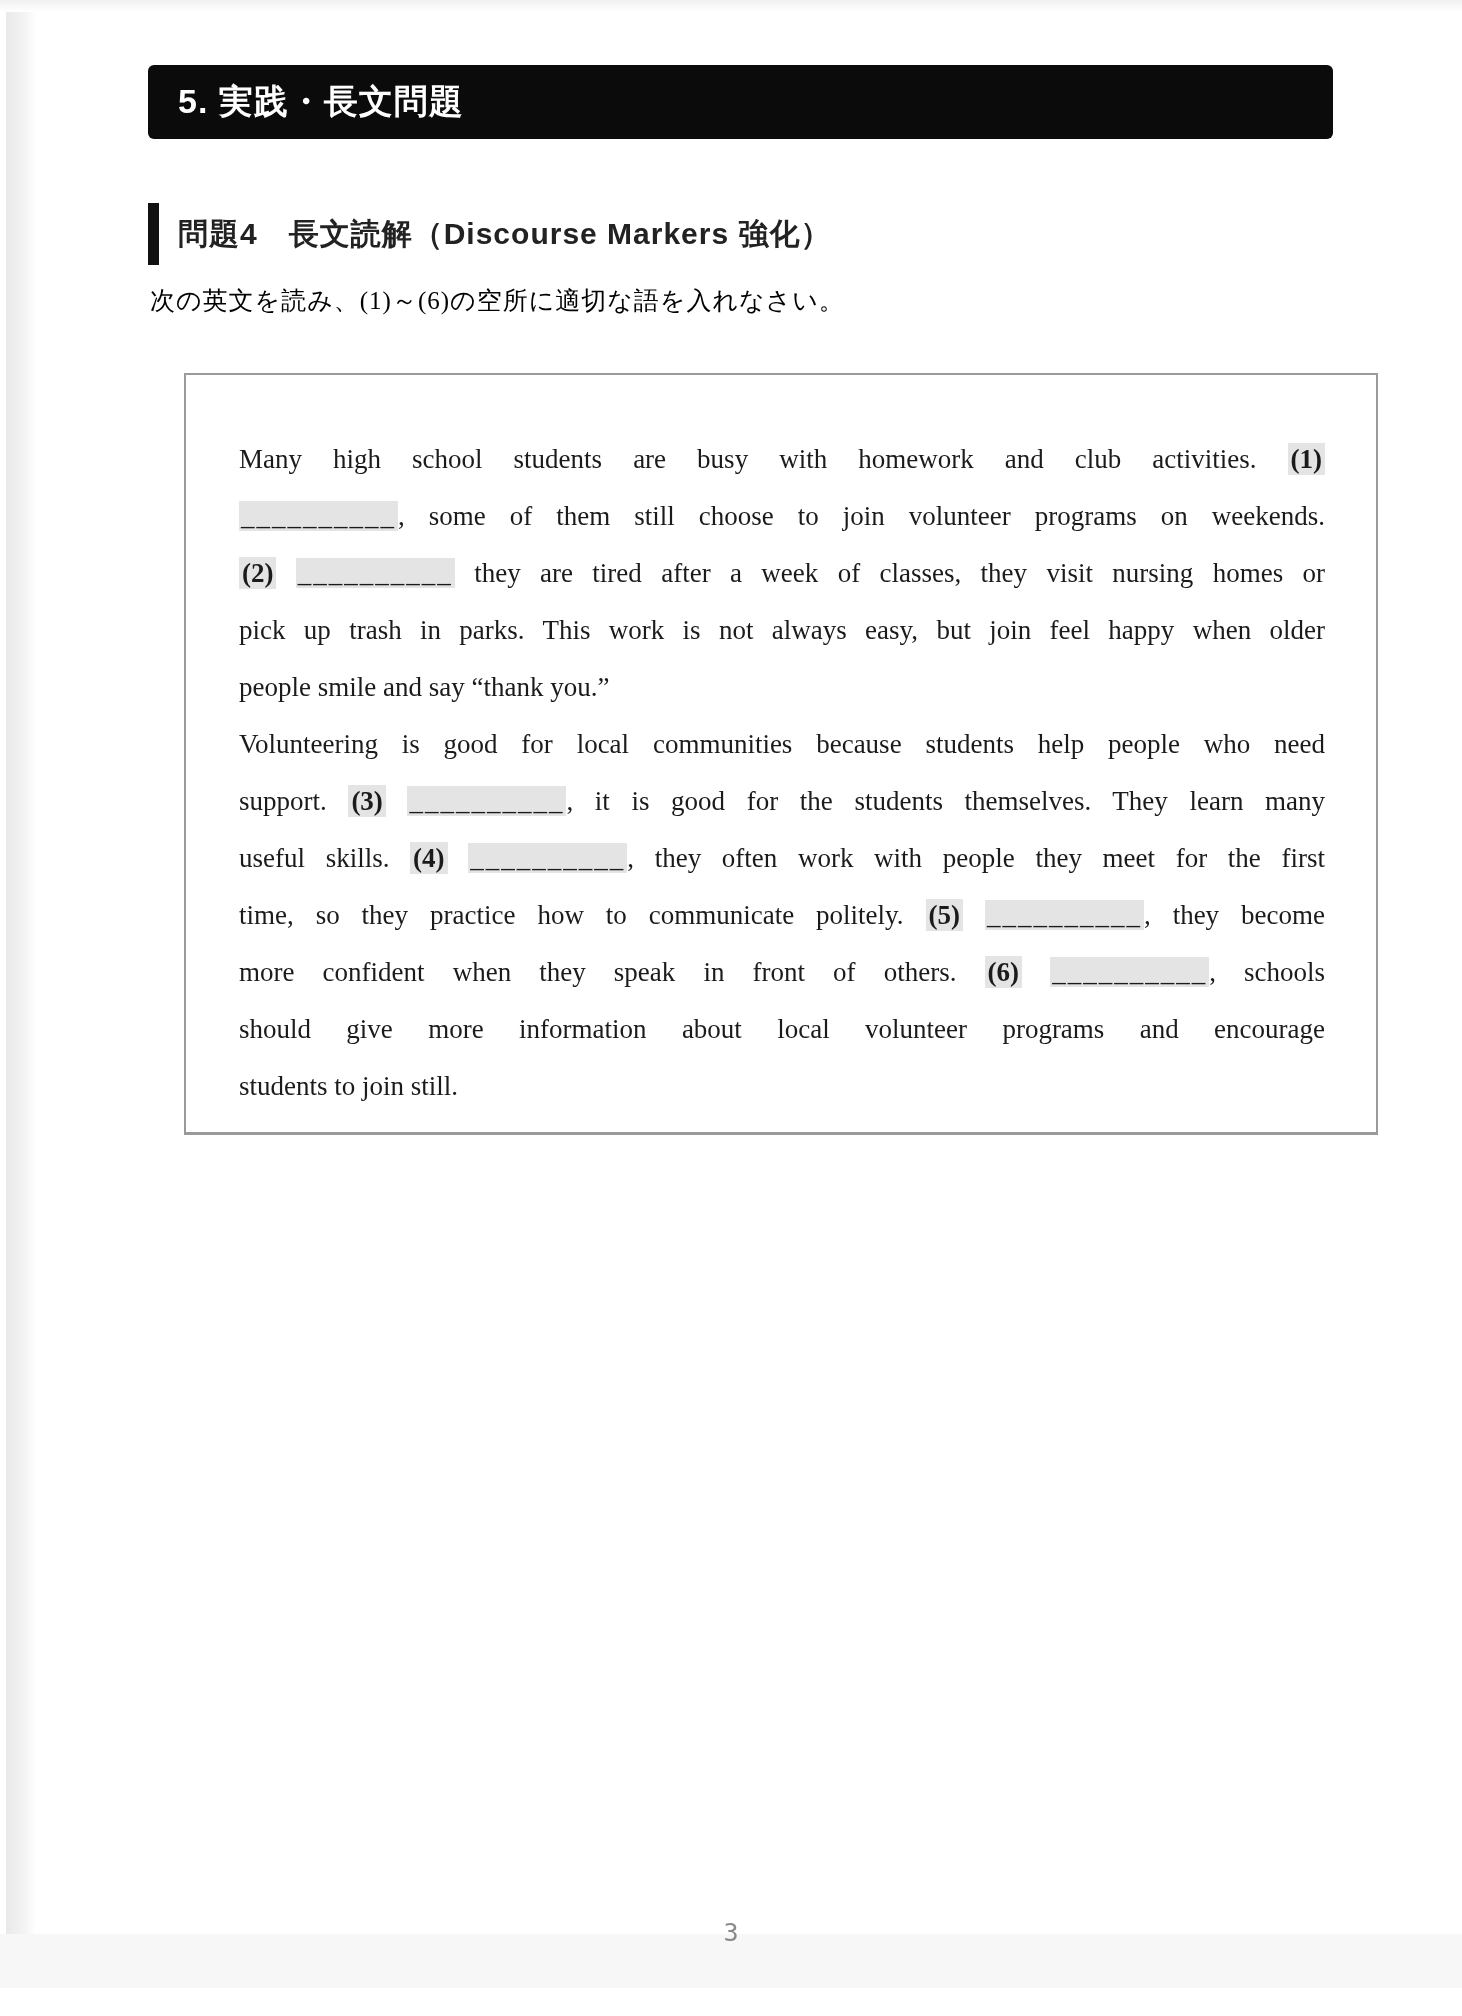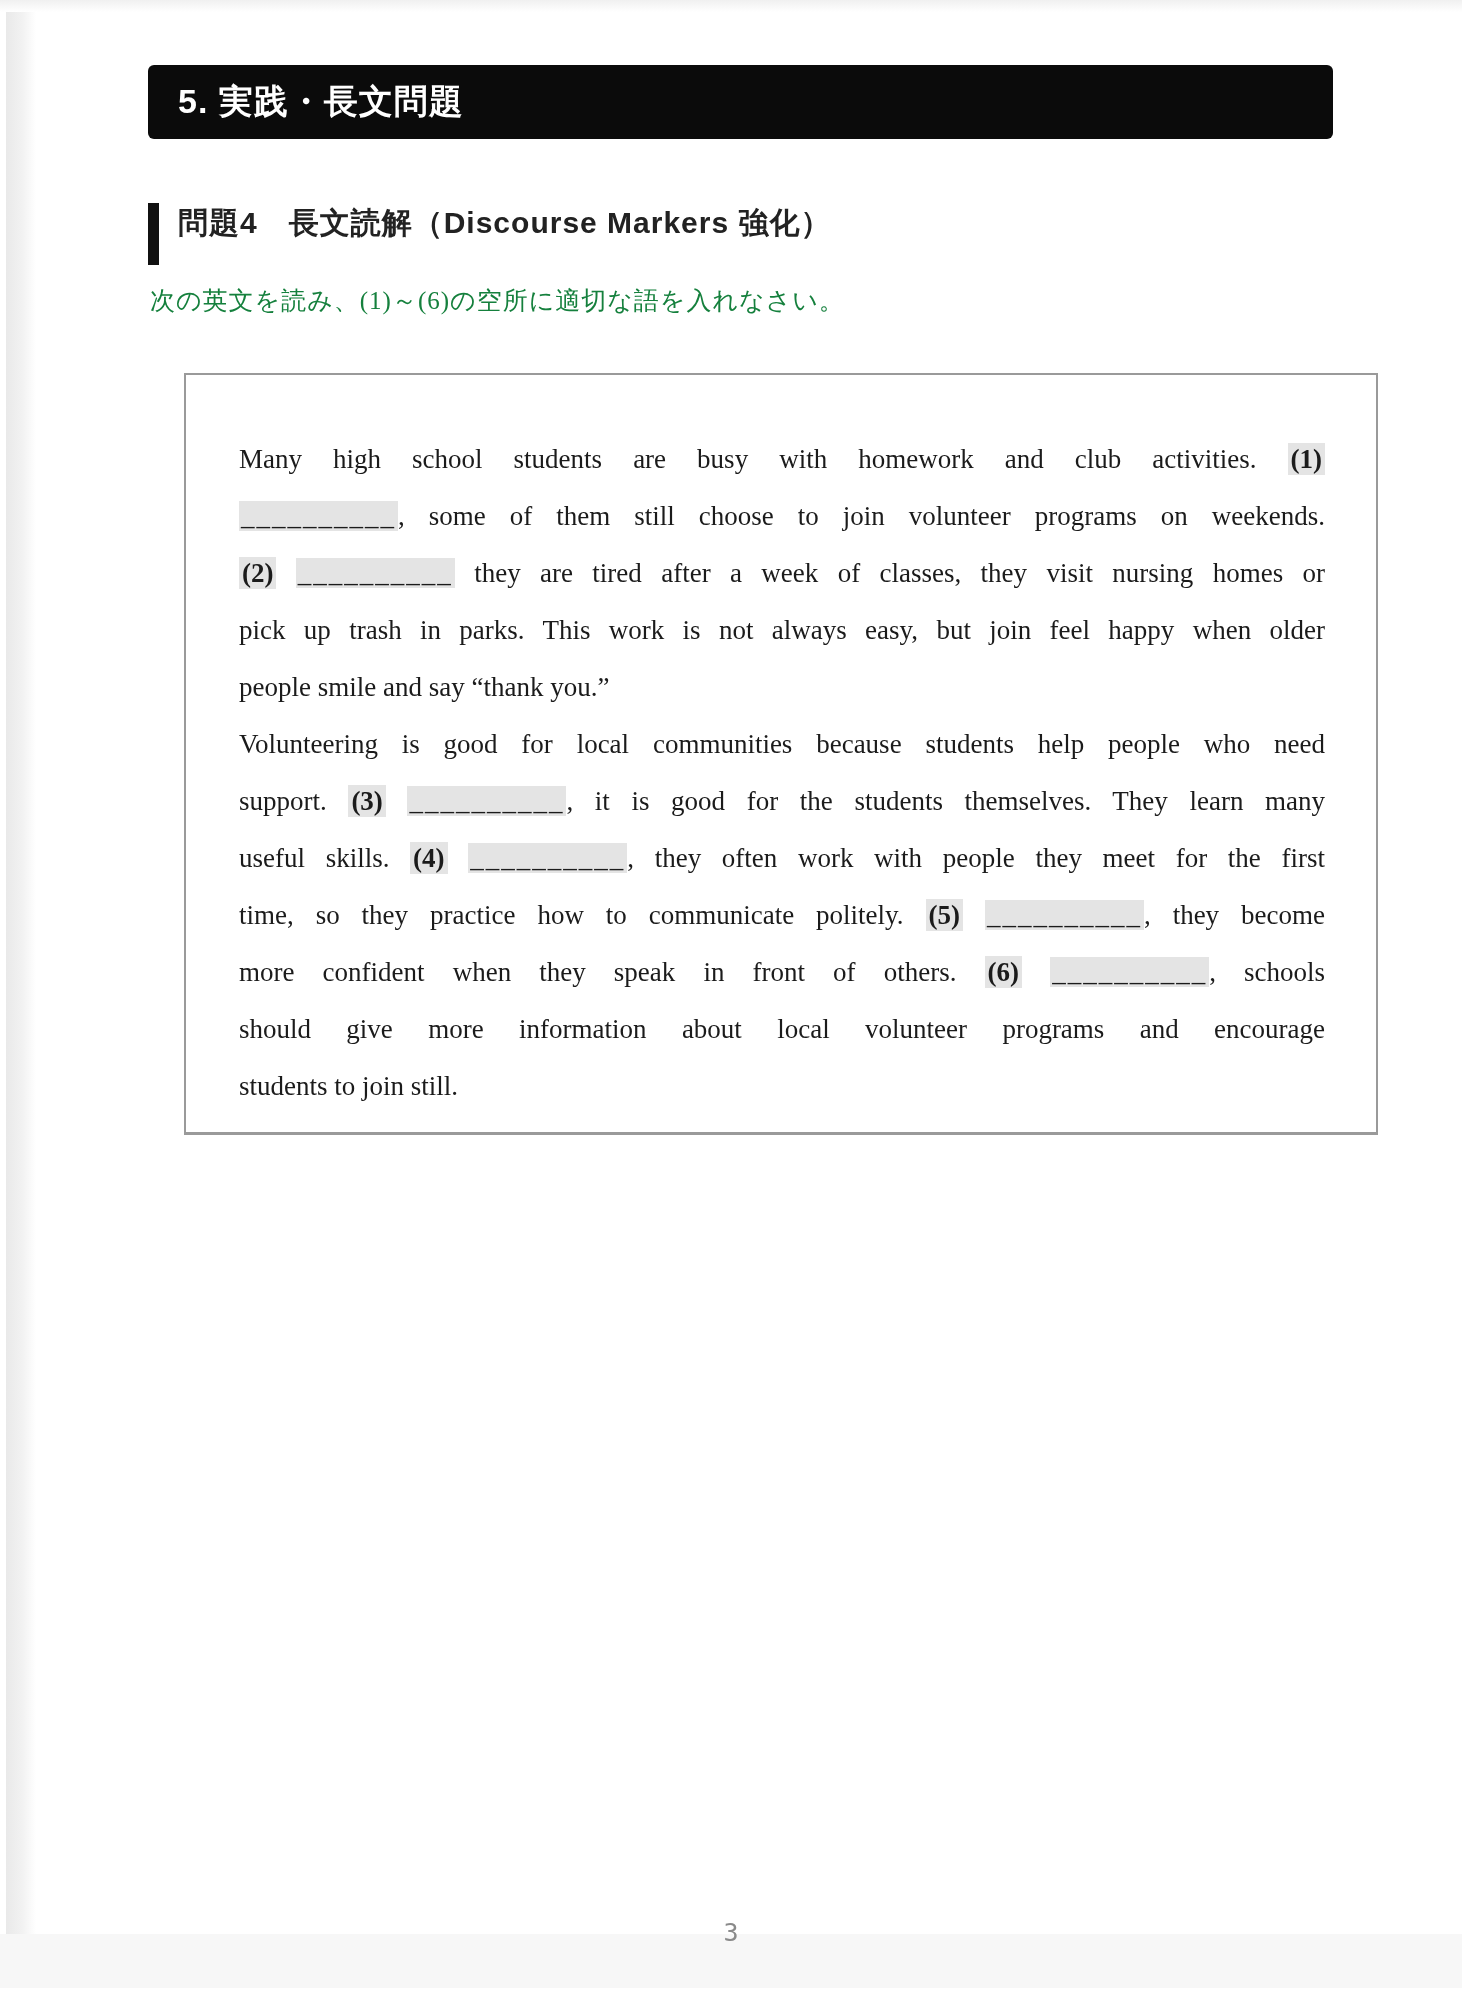--- a/index.html
+++ b/index.html
@@ -37,32 +37,32 @@
     display:flex;align-items:center;
     padding-left:30px;box-sizing:border-box;
   }
   .header-bar .title{
     color:#ffffff;
     font-family:"Liberation Sans", sans-serif;
     font-weight:bold;font-size:34px;letter-spacing:1px;
   }
   .section-heading{
     position:absolute;left:148px;top:203px;
-    display:flex;
+    display:flex;align-items:center;
   }
   .section-heading .vbar{
     width:11px;height:62px;background:#111111;margin-right:19px;
   }
   .section-heading .stitle{
     font-family:"Liberation Sans", sans-serif;
     font-weight:bold;font-size:30px;color:#222222;letter-spacing:1px;
   }
   .instruction{
     position:absolute;left:150px;top:284px;
-    font-size:25px;color:#15803d;letter-spacing:1px;
+    font-size:25px;color:#000000;letter-spacing:1px;
   }
   .passage-box{
     position:absolute;left:150px;top:373px;width:1194px;height:762px;
     box-sizing:border-box;
     border:2px solid var(--box-border);
     border-bottom-width:3px;
     background:#ffffff;
     padding:56px 51px 0 53px;
     margin-left:34px;
   }

